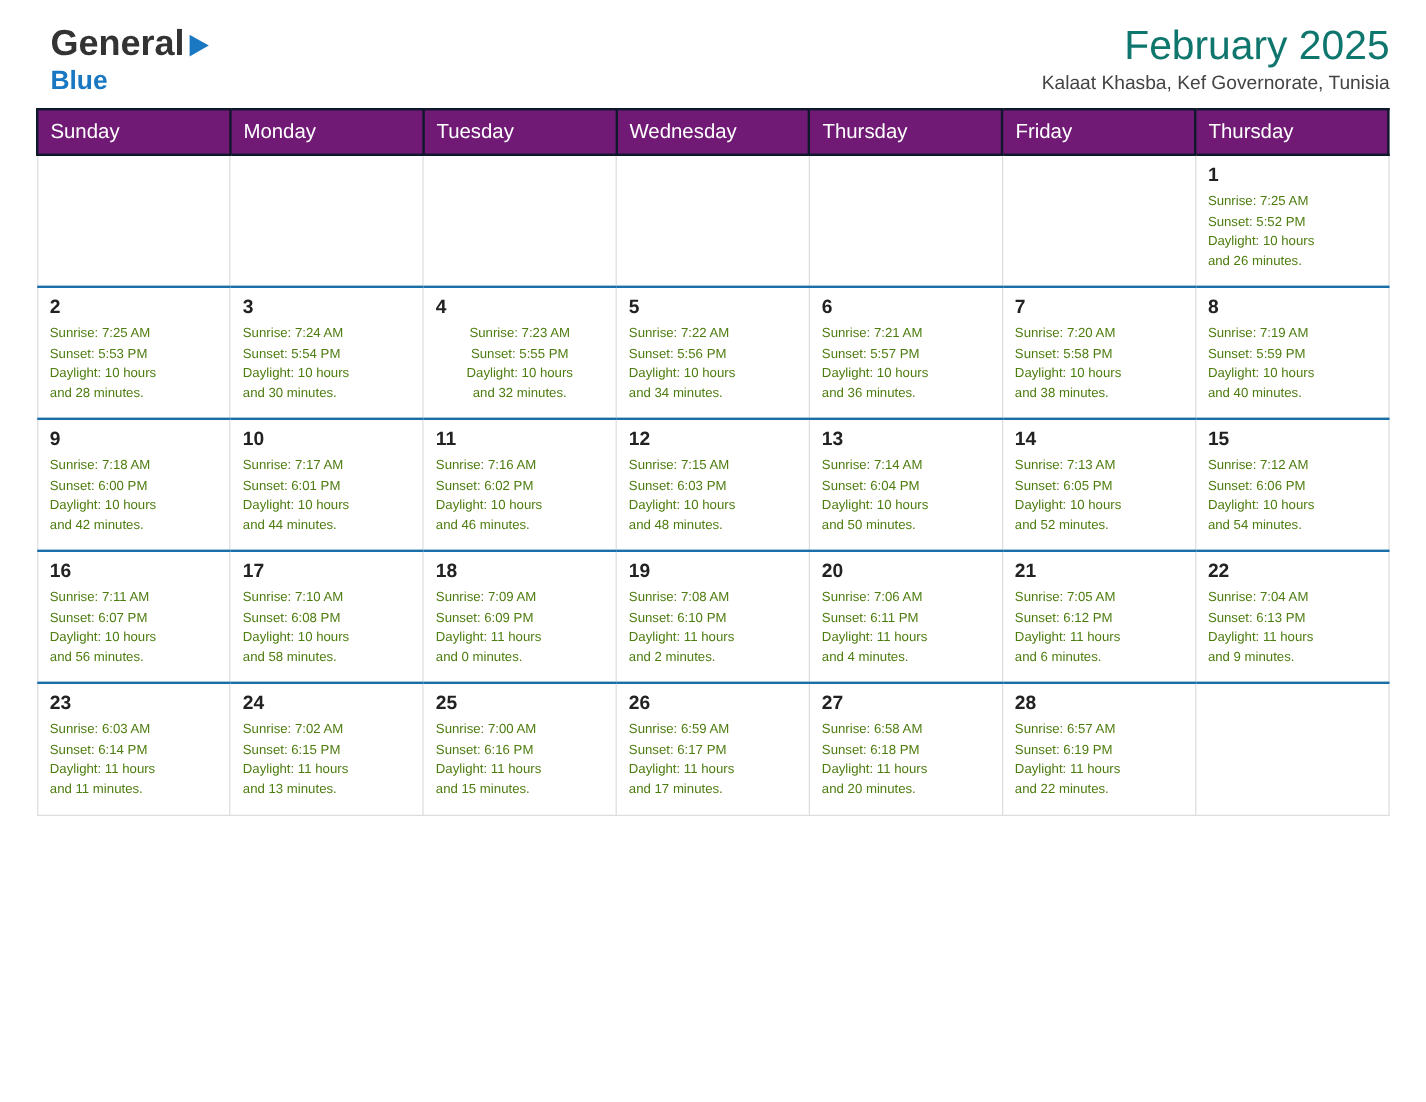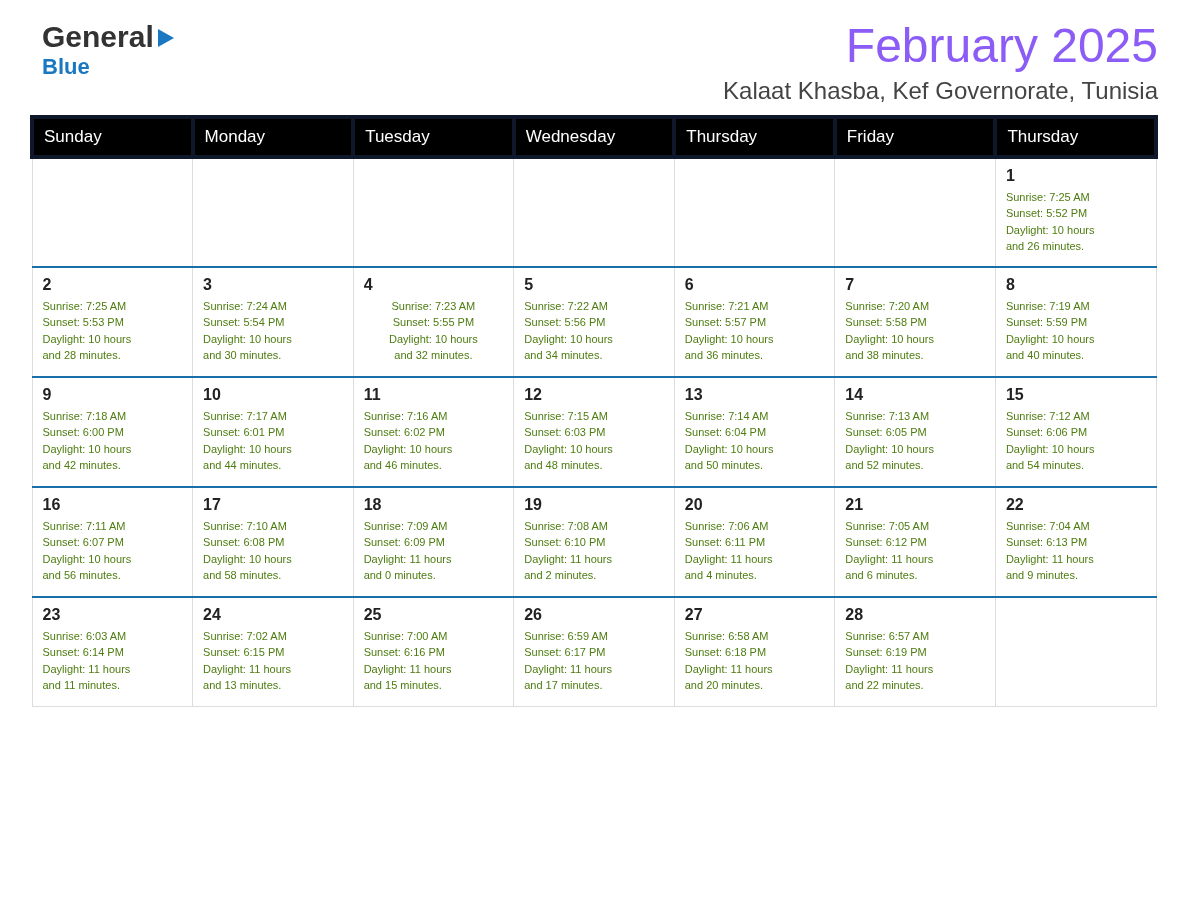--- a/index.html
+++ b/index.html
@@ -13,43 +13,43 @@
     .header {
       display: flex;
       justify-content: space-between;
       align-items: flex-start;
       margin-bottom: 10px;
     }
     .title-area {
       text-align: right;
     }
     .month-title {
-      font-size: 48px;
+      font-size: 34px;
       font-weight: normal;
-      color: #8b5cf6;
+      color: #0f766e;
       line-height: 1.1;
     }
     .location-title {
-      font-size: 24px;
+      font-size: 16px;
       color: #444;
       margin-top: 4px;
     }
     .calendar {
       width: 100%;
       border-collapse: collapse;
       margin-top: 10px;
     }
     .calendar th {
-      background: #000000;
+      background: #701a75;
       color: #fff;
       padding: 8px 10px;
       font-size: 17px;
       font-weight: normal;
       text-align: left;
-      border: 4px solid #0f172a;
+      border: 2px solid #0f172a;
     }
     .calendar td {
       vertical-align: top;
       padding: 8px 10px;
       border: 1px solid #bbb;
       width: 14.28%;
       height: 110px;
       background: #fff;
     }
     .calendar tr td {

